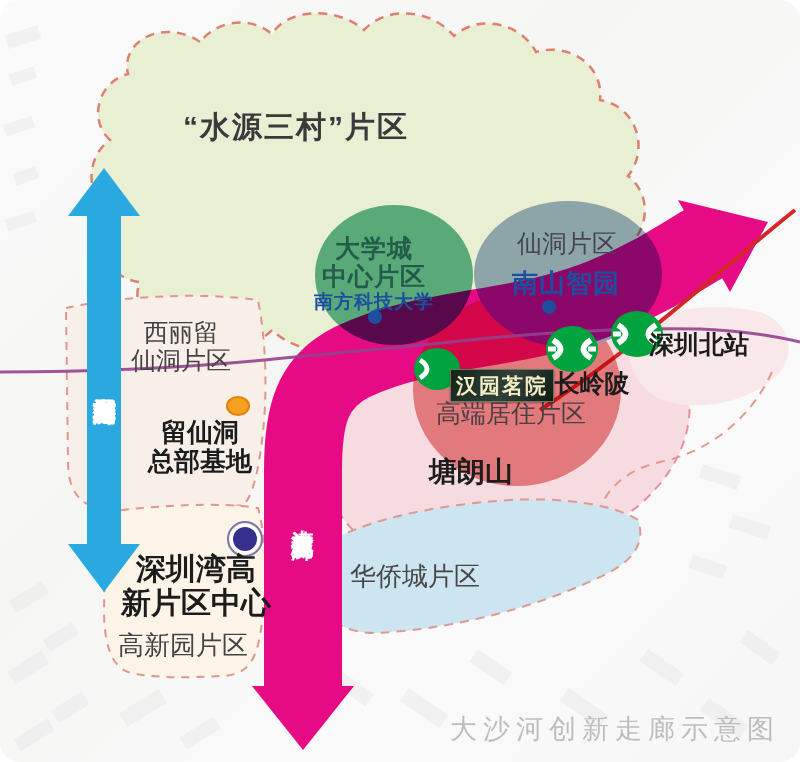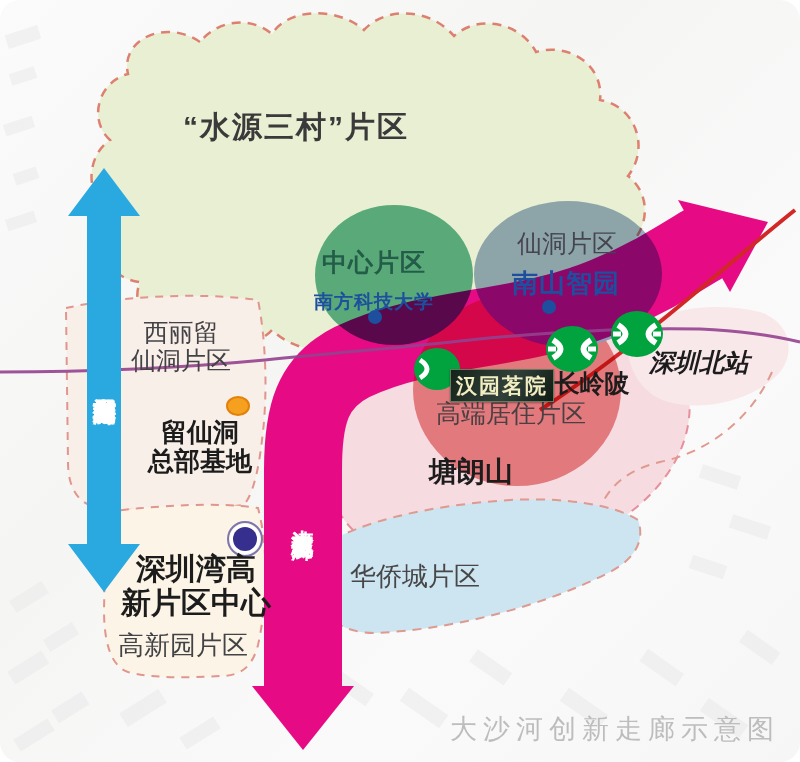--- a/index.html
+++ b/index.html
@@ -135,20 +135,21 @@
     <g>
       <circle cx="245" cy="539" r="17" fill="none" stroke="#7a76b0" stroke-width="2"></circle>
       <circle cx="245" cy="539" r="15" fill="#ffffff"></circle>
       <circle cx="245" cy="539" r="12" fill="#372f8e"></circle>
     </g>
   </svg>
 
   <div class="lbl shuiyuan" style="left:296px;top:127px;">“水源三村”片区</div>
 
   <div class="lbl univ" style="left:374px;top:262px;">
+    <span class="ln">大学城</span>
     <span class="ln">中心片区</span>
   </div>
   <div class="lbl sub-blue" style="left:374px;top:302px;">南方科技大学</div>
 
   <div class="lbl zone industry" style="left:567px;top:243px;">仙洞片区</div>
   <div class="lbl sub-blue nanshan" style="left:566px;top:284px;">南山智园</div>
 
   <div class="lbl zone" style="left:181px;top:346px;">
     <span class="ln">西丽留</span>
     <span class="ln">仙洞片区</span>
@@ -167,21 +168,21 @@
   <div class="lbl zone" style="left:183px;top:646px;font-size:26px;">高新园片区</div>
 
   <div class="lbl zone" style="left:415px;top:577px;font-size:26px;color:#474747;">华侨城片区</div>
 
   <div class="lbl place tanglang" style="left:471px;top:472px;">塘朗山</div>
 
   <div class="lbl residential" style="left:511px;top:413px;">高端居住片区</div>
 
   <div class="lbl place" style="left:592px;top:383px;">长岭陂</div>
 
-  <div class="lbl place" style="left:699px;top:362px;font-style:italic;">深圳北站</div>
+  <div class="lbl place" style="left:699px;top:344px;">深圳北站</div>
 
   <div class="hanyuan-box">
     <span>汉园茗院</span>
   </div>
 
   <div class="lbl vtext" style="left:104px;top:381px;font-size:23px;letter-spacing:0;">广深科创走廊之科苑创新发展轴</div>
 
   <div class="lbl vtext" style="left:302px;top:516px;font-size:22px;letter-spacing:1px;">大沙河生态文化长廊</div>
 
   <div class="lbl caption" style="left:615px;top:729px;">大沙河创新走廊示意图</div>

